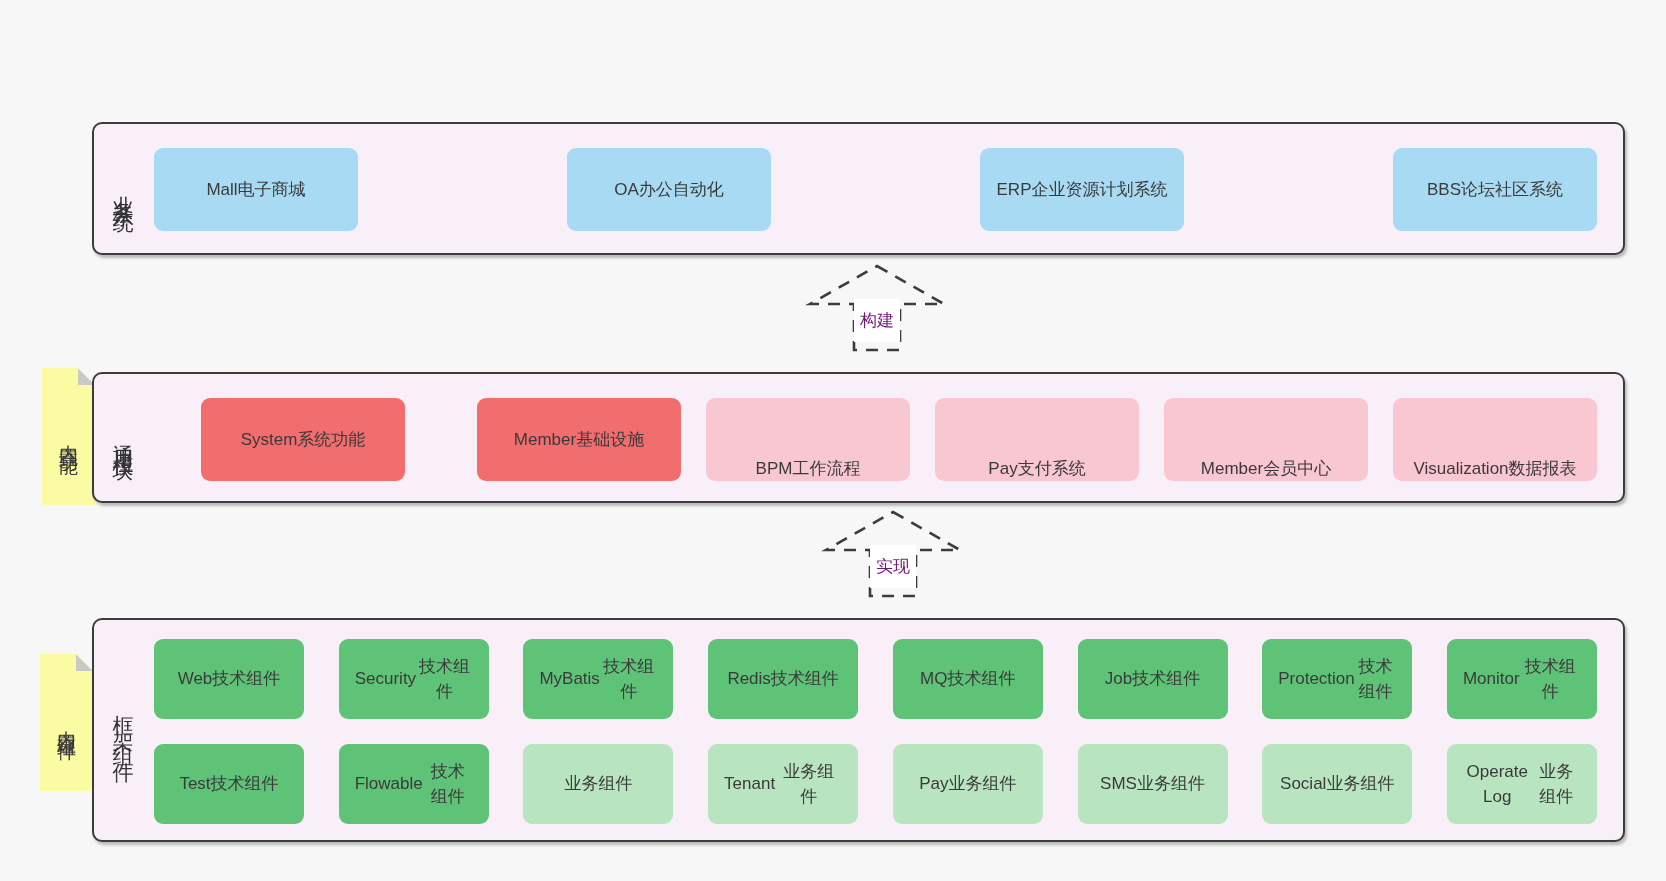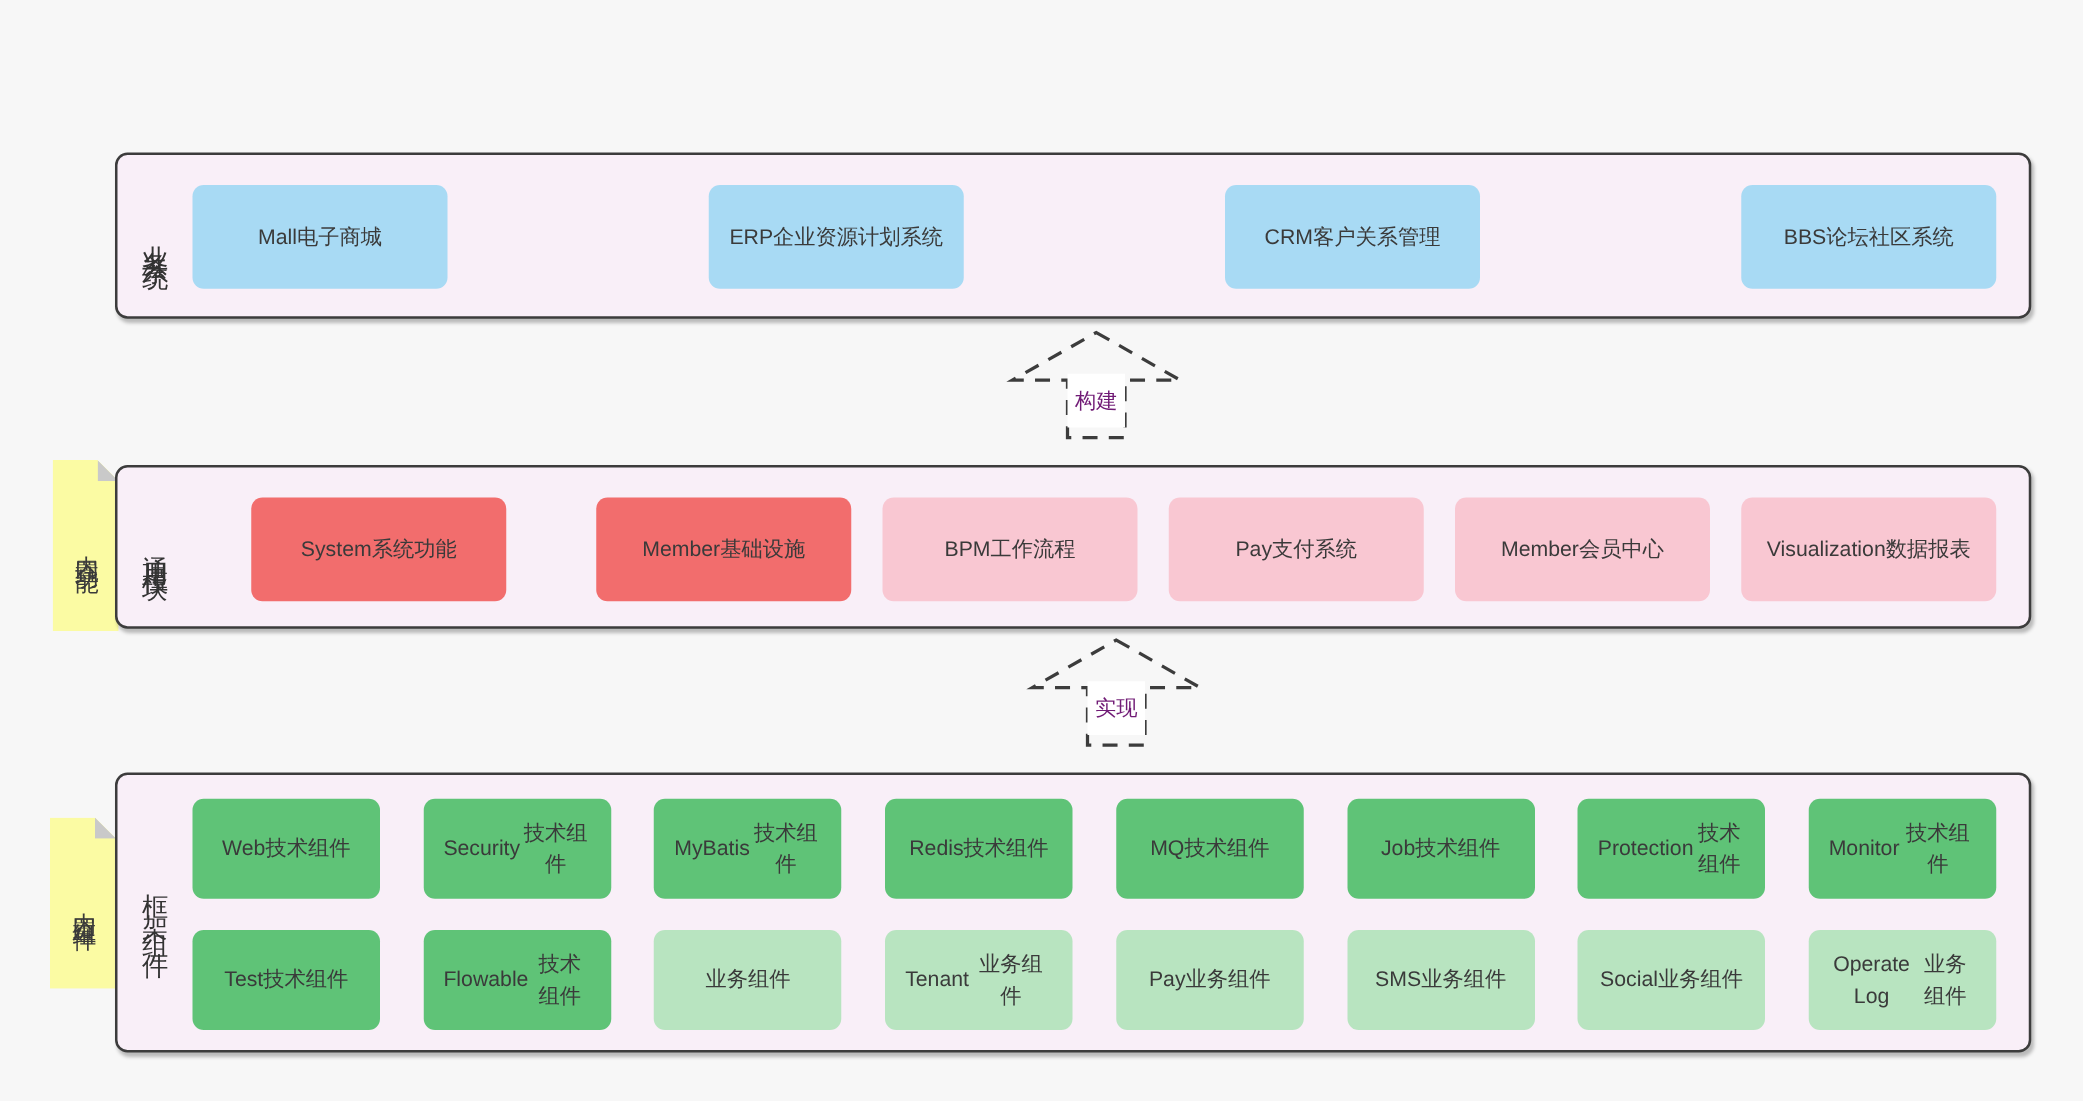--- a/index.html
+++ b/index.html
@@ -43,21 +43,21 @@
 
   .box {
     display:flex; align-items:center; justify-content:center;
     text-align:center; border-radius:9px; font-size:17px; line-height:1.5;
     color:var(--text);
   }
   .box.wide  { width:204px; height:83px; }
   .box.small { width:150px; height:80px; padding:0 16px;align-items:center; }
   .blue       { background:var(--blue); }
   .red        { background:var(--red);margin-left:47px; }
-  .pink       { background:var(--pink); }
+  .pink       { background:var(--pink);align-items:flex-end; }
   .green      { background:var(--green); }
   .lightgreen { background:var(--light-green); }
 
   .sticky {
     position:absolute; width:53px; background:var(--sticky); z-index:1;
     clip-path:polygon(0 0, calc(100% - 17px) 0, 100% 17px, 100% 100%, 0 100%);
   }
   #sticky-modules    { left:42px; top:368px; height:137px; }
   #sticky-components { left:40px; top:654px; height:137px; }
   .sticky-fold {
@@ -88,26 +88,26 @@
 <body>
 
 <div class="band" id="band-business">
   <div class="band-label">业务系统</div>
   <div class="boxes-row">
     <div class="box wide blue">
       <div>Mall</div>
       <div>电子商城</div>
     </div>
     <div class="box wide blue">
+      <div>OA</div>
+      <div>办公自动化</div>
+    </div>
+    <div class="box wide blue">
       <div>ERP</div>
       <div>企业资源计划系统</div>
-    </div>
-    <div class="box wide blue">
-      <div>CRM</div>
-      <div>客户关系管理</div>
     </div>
     <div class="box wide blue">
       <div>BBS</div>
       <div>论坛社区系统</div>
     </div>
   </div>
 </div>
 
 <div class="arrow" id="arrow-build">
   <svg viewBox="0 0 140 90">

